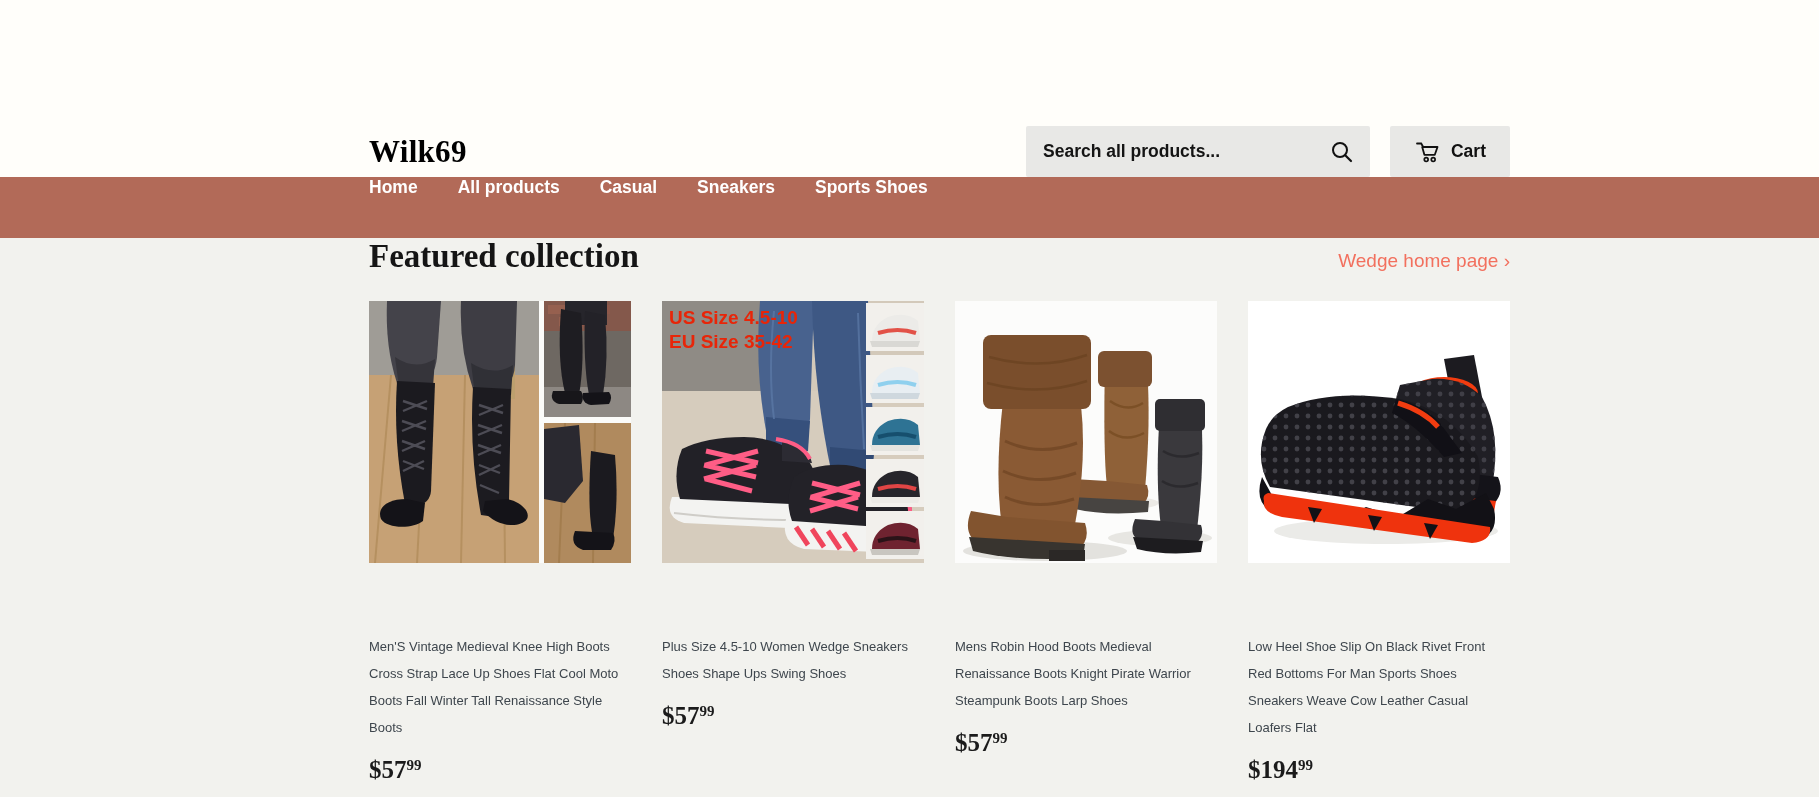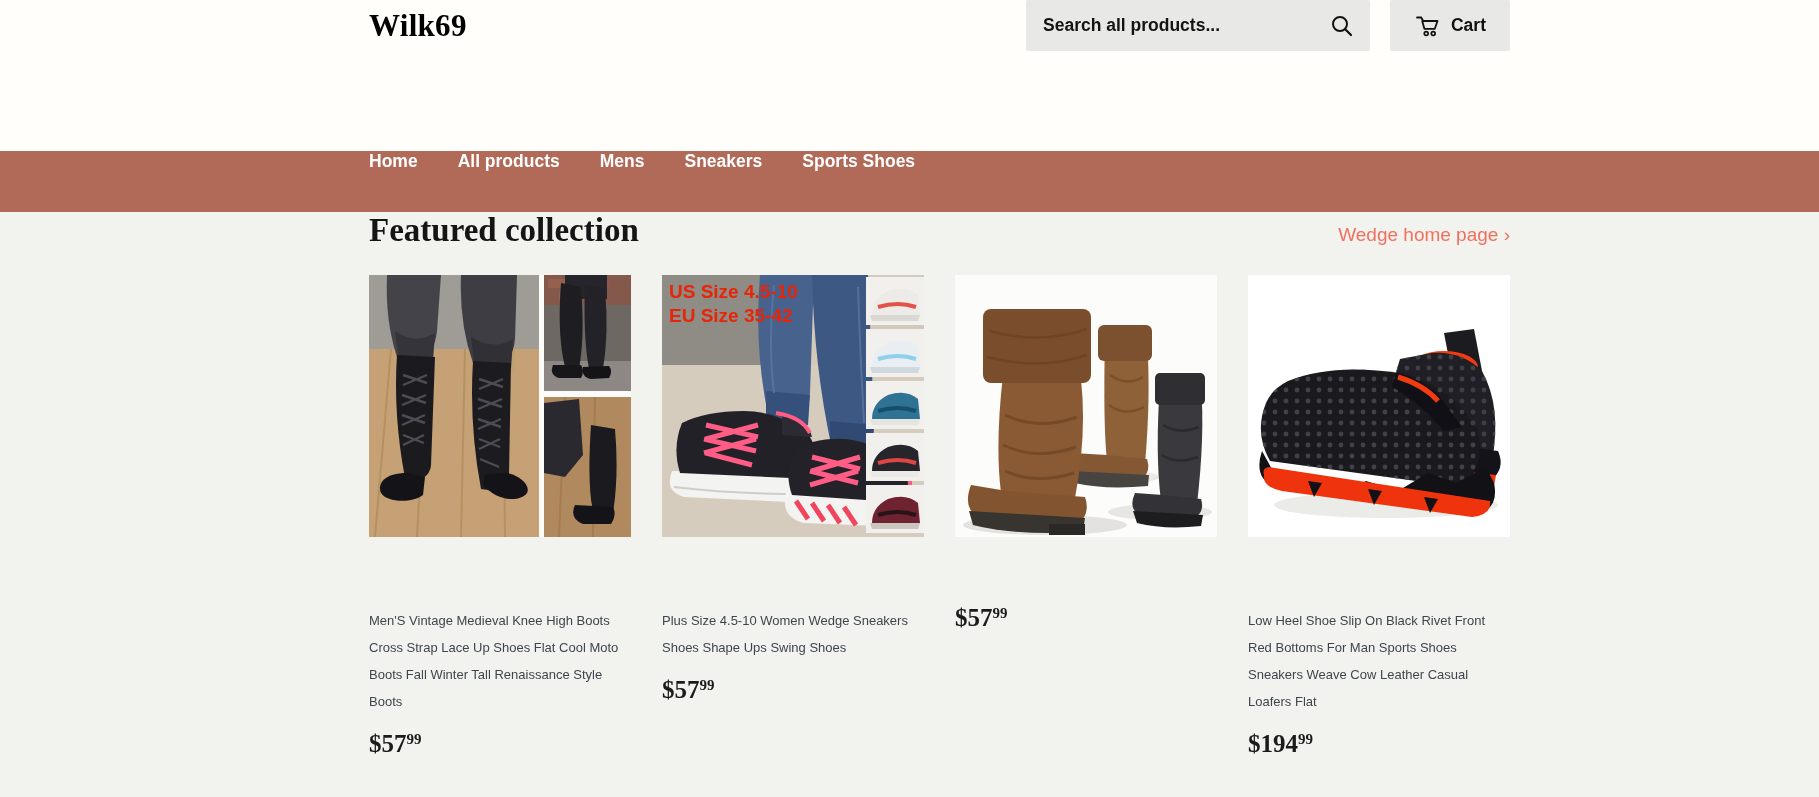--- a/index.html
+++ b/index.html
@@ -13,21 +13,21 @@
   *{margin:0;padding:0;box-sizing:border-box;}
   html,body{width:1819px;height:797px;}
   body{
     overflow:hidden;
     background:var(--page-background);
     font-family:"Liberation Sans","DejaVu Sans",sans-serif;
   }
   .container{margin-left:369px;width:1141px;}
 
   
-  header{background:var(--header-background);height:151px;display:flex;align-items:flex-start;}
+  header{background:var(--header-background);height:177px;display:flex;align-items:flex-end;}
   .header-row{display:flex;align-items:center;justify-content:space-between;}
   .logo{
     font-family:"Liberation Serif","DejaVu Serif",serif;
     font-size:31px;font-weight:700;color:#000;cursor:pointer;letter-spacing:.3px;
   }
   .header-right{display:flex;align-items:center;gap:20px;}
   .search-box{display:flex;align-items:center;background:var(--control-background);width:344px;height:51px;border-radius:2px;gap:8px;}
   .search-input{
     flex:1;height:100%;border:0;background:transparent;padding:0 4px 0 17px;
     font-size:17.5px;color:#111;font-family:inherit;font-weight:600;outline:none;min-width:0;
@@ -95,21 +95,21 @@
         <span class="cart-label">Cart</span>
       </a>
     </div>
   </div>
 </header>
 
 <nav>
   <div class="container nav-row">
     <a class="nav-link">Home</a>
     <a class="nav-link">All products</a>
-    <a class="nav-link">Mens</a>
+    <a class="nav-link">Casual</a>
     <a class="nav-link">Sneakers</a>
     <a class="nav-link">Sports Shoes</a>
   </div>
 </nav>
 
 <main>
   <div class="container">
     <div class="section-head">
       <h2 class="section-title">Featured collection</h2>
       <a class="more-link">Wedge home page ›</a>
@@ -260,20 +260,21 @@
             <path d="M178,236 L248,240 L246,251 Q210,255 182,248 Z" fill="#1d1c1f"></path>
             <path d="M48,100 Q40,170 46,218 L120,223 Q132,160 126,104 Z" fill="#8a5a34"></path>
             <path d="M50,140 Q84,156 122,142 M48,170 Q82,186 121,172 M50,196 Q80,210 119,198" stroke="#6d4322" stroke-width="3" fill="none" opacity=".7"></path>
             <rect x="28" y="34" width="108" height="74" rx="8" fill="#7a4e2c"></rect>
             <path d="M34,56 Q86,70 132,54 M32,82 Q84,96 132,80" stroke="#66401e" stroke-width="2.5" fill="none" opacity=".6"></path>
             <path d="M16,210 Q6,236 28,245 L122,249 Q136,240 130,222 L52,216 Z" fill="#82542f"></path>
             <path d="M14,236 L130,243 L128,257 Q60,261 18,250 Z" fill="#38342f"></path>
             <rect x="94" y="249" width="36" height="11" fill="#2b2826"></rect>
           </svg>
         </a>
+        <a class="product-title">Mens Robin Hood Boots Medieval Renaissance Boots Knight Pirate Warrior Steampunk Boots Larp Shoes</a>
         <div class="price">
           <span>$57</span><span class="cents">99</span>
         </div>
       </div>
 
       <div class="card">
         <a class="thumb">
           <svg viewBox="0 0 262 262">
             <defs>
               <pattern id="studs" width="11" height="11" patternUnits="userSpaceOnUse">

